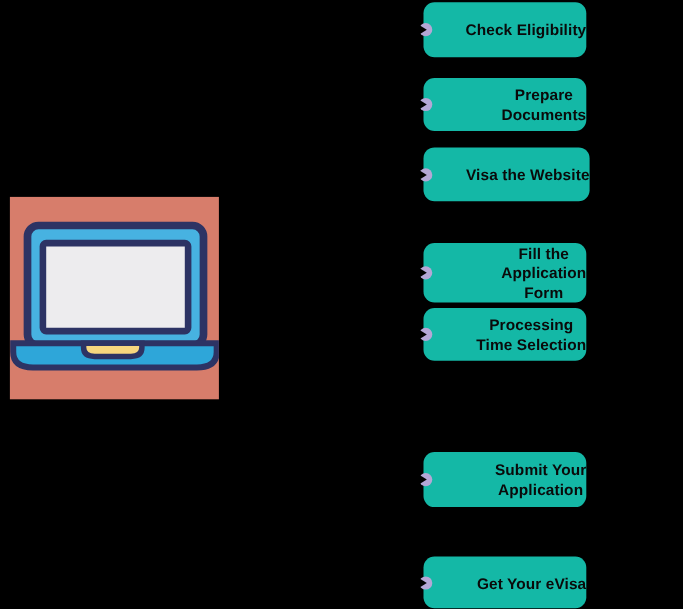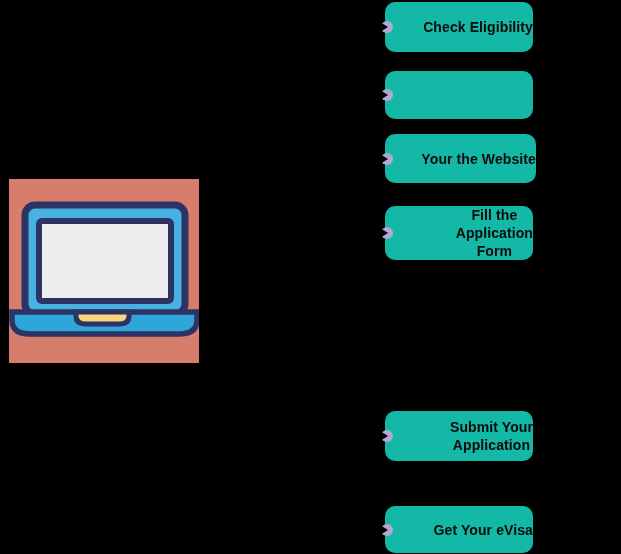--- a/index.html
+++ b/index.html
@@ -61,34 +61,41 @@
     </svg>
   </div>
 
   <div class="step-box" style="top:2px;height:50px;">
     <span class="connector-tip"></span>
     <span class="step-label">Check Eligibility</span>
   </div>
 
   <div class="step-box" style="top:71px;height:48px;">
     <span class="connector-tip"></span>
+    <span class="step-label">Prepare
+Documents</span>
   </div>
 
   <div class="step-box" style="top:134px;height:49px;width:151px;">
     <span class="connector-tip"></span>
-    <span class="step-label">Your the Website</span>
+    <span class="step-label">Visa the Website</span>
   </div>
 
-  <div class="step-box" style="top:206px;height:54px;">
+  <div class="step-box" style="top:221px;height:54px;">
     <span class="connector-tip"></span>
     <span class="step-label">Fill the
 Application
 Form</span>
   </div>
 
+  <div class="step-box" style="top:280px;height:48px;">
+    <span class="connector-tip"></span>
+    <span class="step-label">Processing
+Time Selection</span>
+  </div>
 
 
   <div class="step-box" style="top:411px;height:50px;">
     <span class="connector-tip"></span>
     <span class="step-label">Submit Your
 Application</span>
   </div>
 
   <div class="step-box" style="top:506px;height:47px;">
     <span class="connector-tip"></span>

